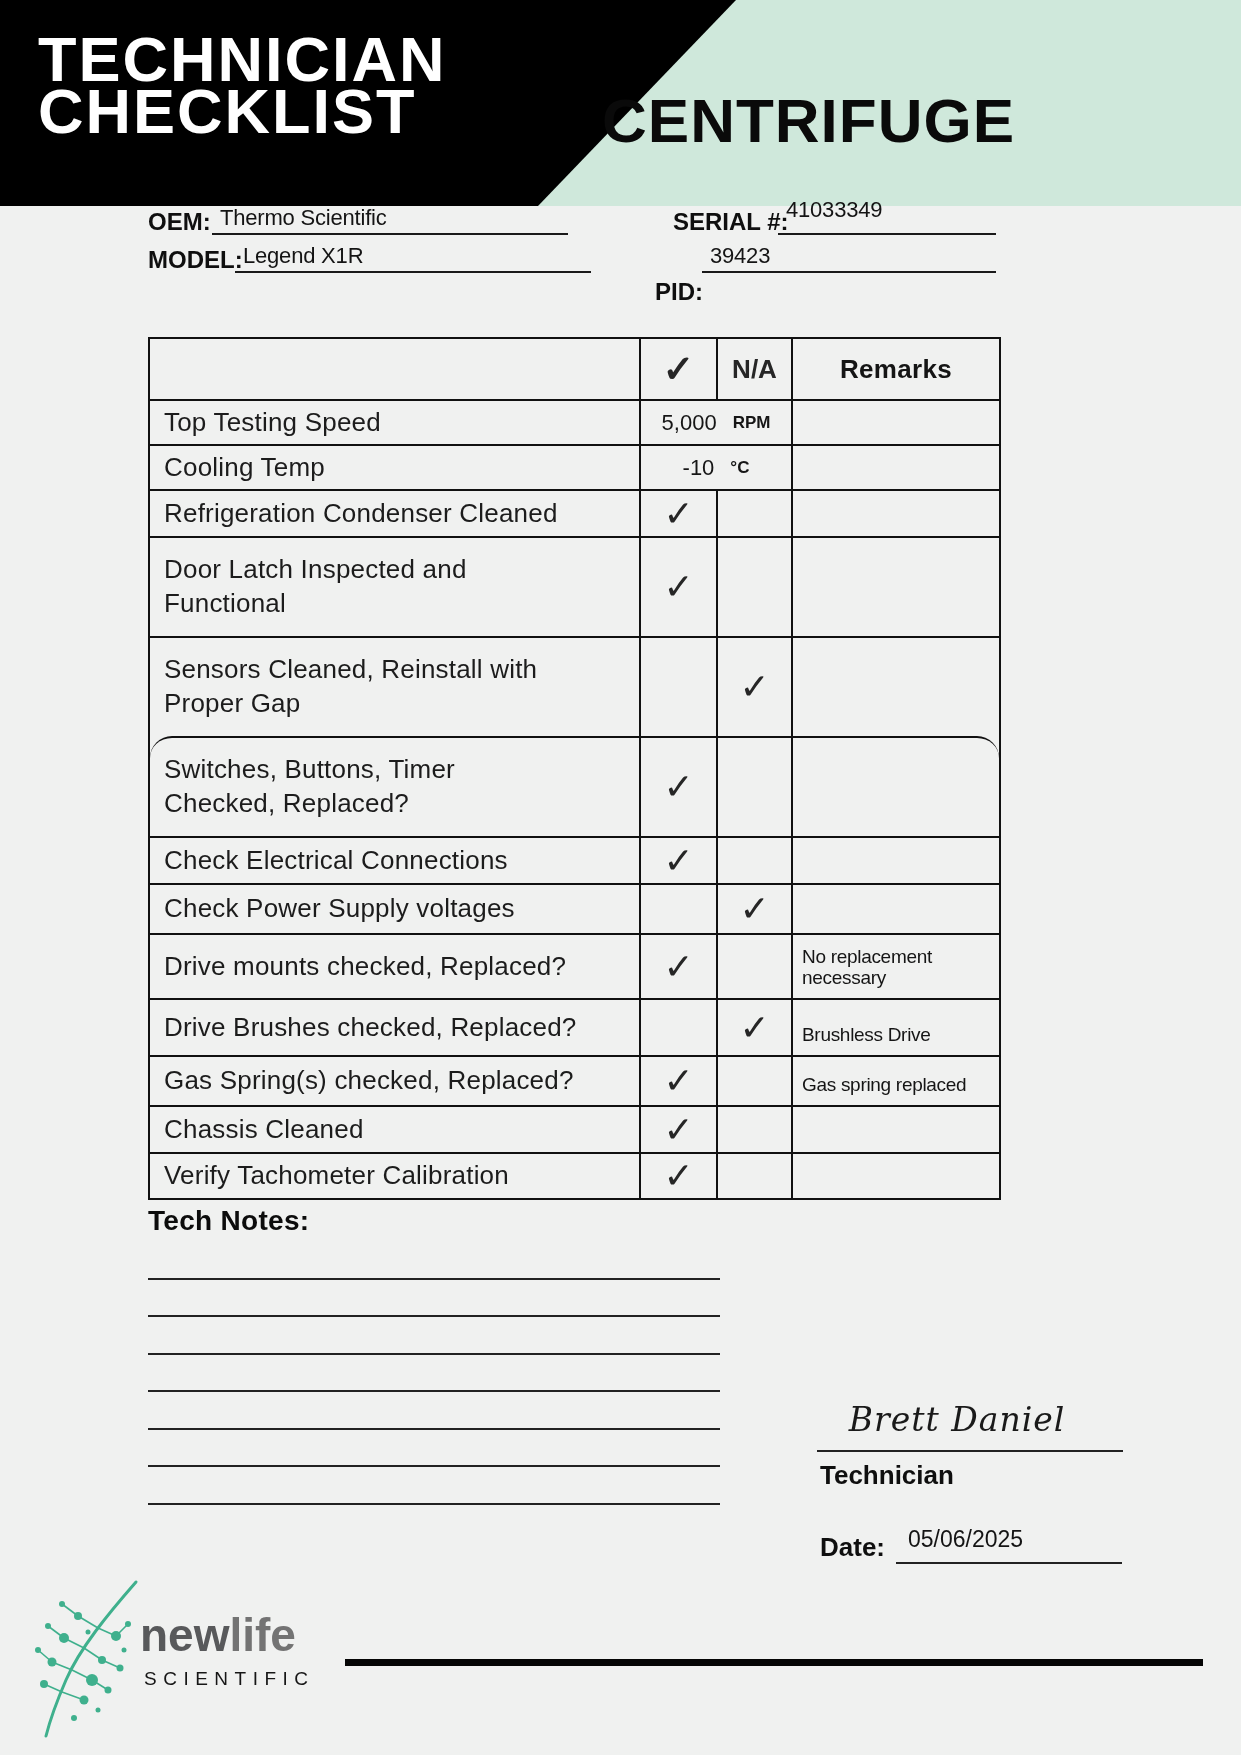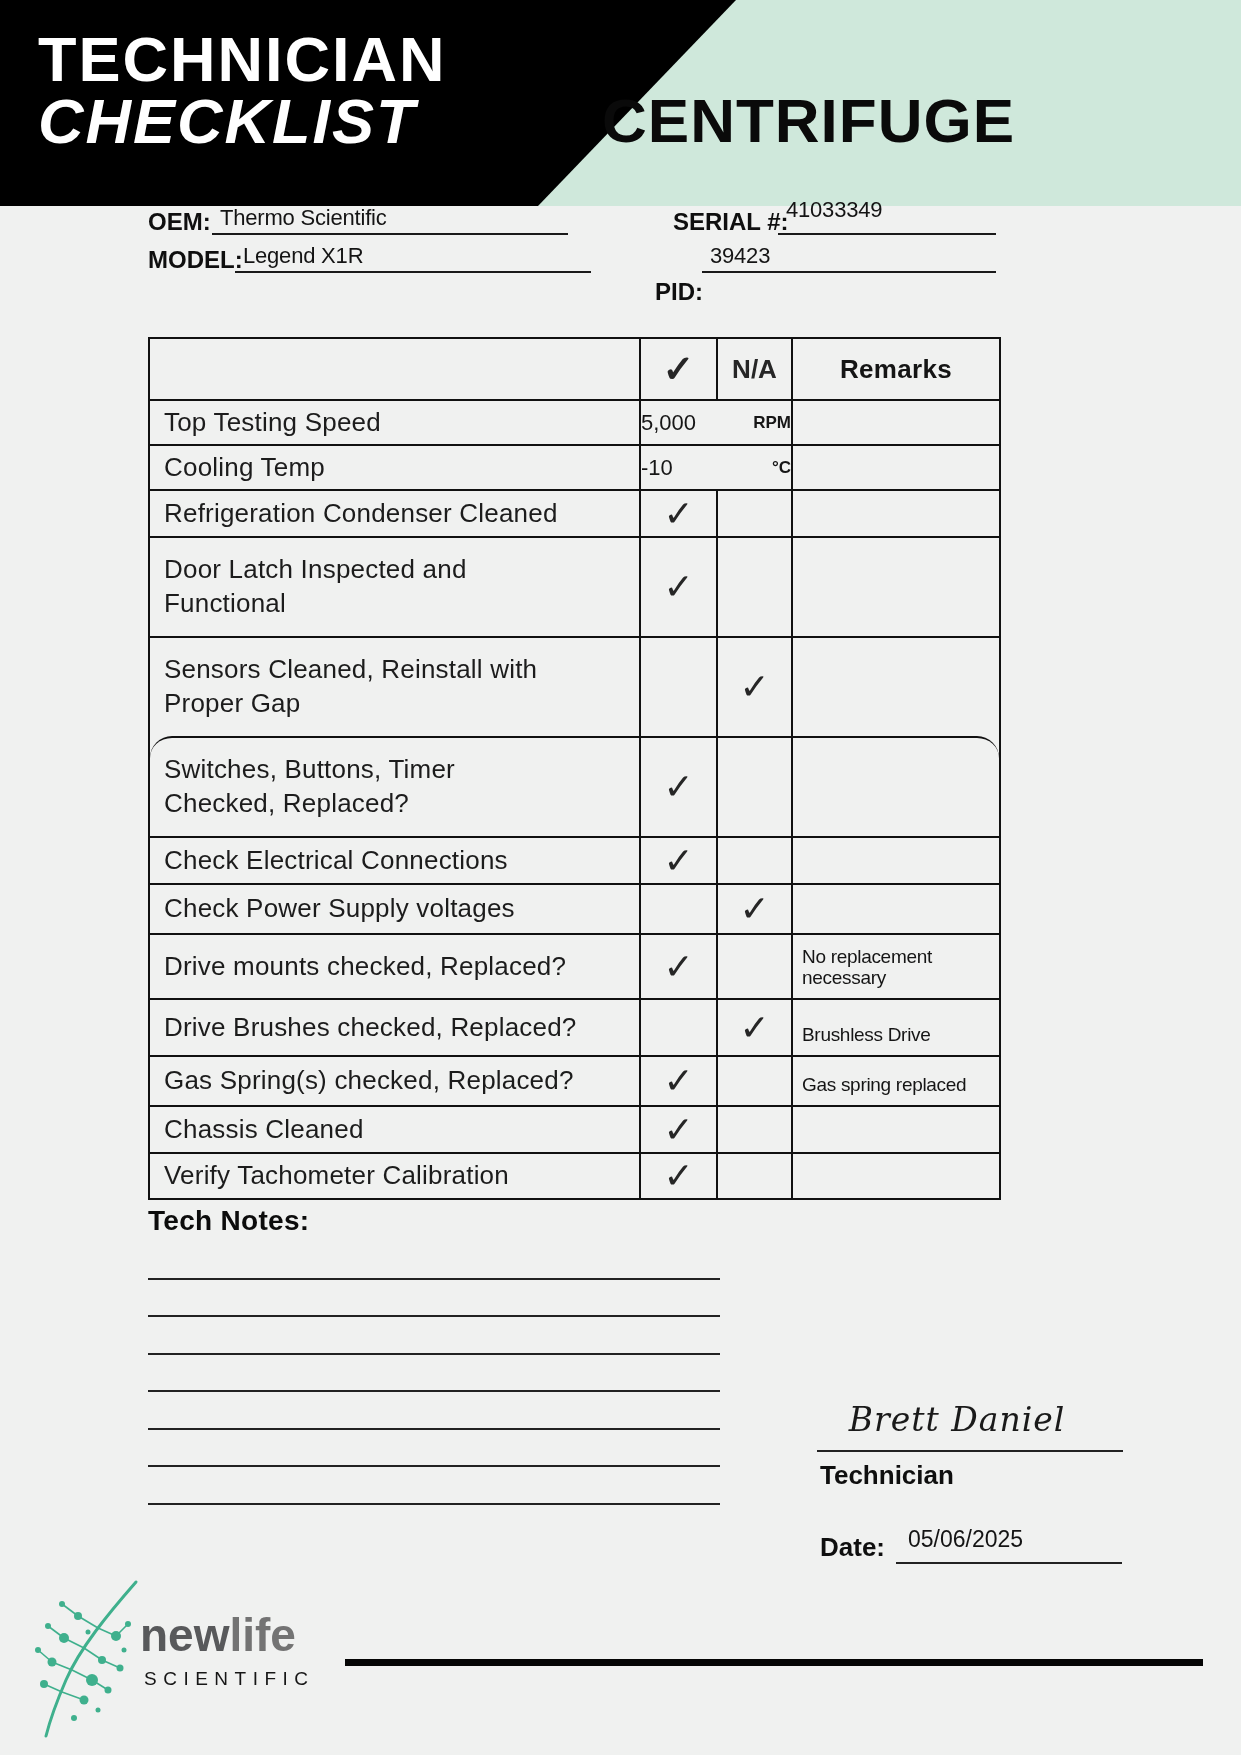--- a/index.html
+++ b/index.html
@@ -8,21 +8,21 @@
 
   
   .hdr{position:absolute;top:0;left:0;width:1241px;height:206px;}
   .hdr-green{position:absolute;top:0;left:0;width:100%;height:100%;
              clip-path:polygon(726px 0,100% 0,100% 100%,528px 100%);}
   .hdr-black{position:absolute;top:0;left:0;width:100%;height:100%;background:#000;
              clip-path:polygon(0 0,736px 0,538px 100%,0 100%);}
   .title-1,.title-2{position:absolute;left:38px;color:#ffffff;font-size:63px;
              font-weight:900;letter-spacing:2px;line-height:1;}
   .title-1{top:28px;}
-  .title-2{top:90px;font-style:italic;}
+  .title-2{top:80px;}
   .banner{position:absolute;left:583px;top:90px;font-size:62px;font-weight:900;
           letter-spacing:1px;color:#0a0a0a;line-height:1;margin-left:19px;}
 
   
   .meta-label{position:absolute;font-size:24px;font-weight:700;color:#0f0f0f;}
   .field{position:absolute;border-bottom:2px solid #1a1a1a;font-size:22px;
          color:#141414;padding:0 4px 3px 8px;box-sizing:border-box;letter-spacing:-0.2px;}
   .f-oem{left:212px;top:205px;width:356px;height:30px;}
   .f-model{left:235px;top:243px;width:356px;height:30px;}
   .f-serial{left:778px;top:197px;width:218px;height:38px;}
@@ -40,21 +40,21 @@
   .c-label{width:489px;display:flex;align-items:center;padding-left:14px;
            box-sizing:border-box;font-size:26px;color:#1c1c1c;line-height:1.3;
            white-space:pre-line;letter-spacing:0.2px;}
   .c-check,.c-na{width:77px;border-left:2px solid #111;display:flex;align-items:center;
            justify-content:center;font-size:36px;color:#262626;box-sizing:border-box;}
   .c-na{width:75px;}
   .c-rem{flex:1;border-left:2px solid #111;display:flex;align-items:flex-end;
          padding:4px 4px 9px 9px;font-size:19px;letter-spacing:-0.3px;
          color:#151515;box-sizing:border-box;line-height:1.1;}
   .c-val{width:152px;border-left:2px solid #111;display:flex;align-items:center;
-         justify-content:space-between;gap:16px;box-sizing:border-box;}
+         justify-content:center;gap:16px;box-sizing:border-box;}
   .c-val .val{font-size:22px;}
   .c-val .unit{font-size:17px;font-weight:700;}
   .thead .c-check{font-size:38px;font-weight:700;}
   .thead .c-na{font-size:26px;font-weight:700;}
   .thead .c-rem{align-items:center;justify-content:center;font-size:26px;
                 font-weight:600;letter-spacing:0.3px;padding:4px;}
 
   
   .notes-label{position:absolute;left:148px;top:1205px;font-size:28px;font-weight:800;
                letter-spacing:0.3px;color:#0c0c0c;}

